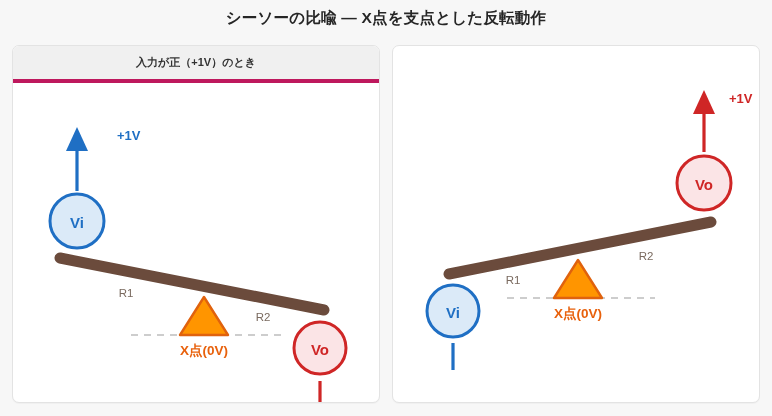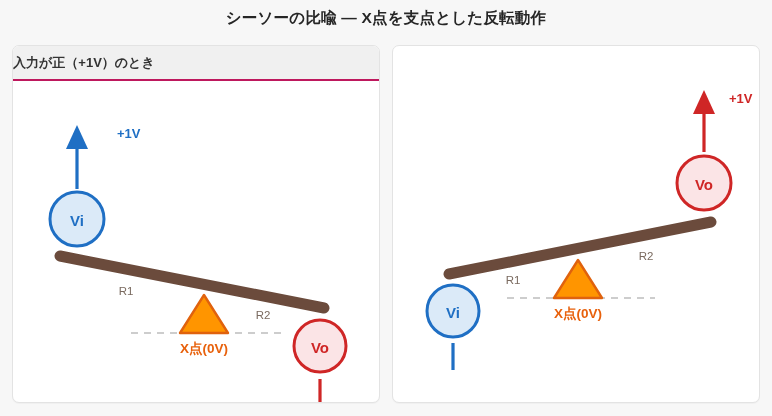--- a/index.html
+++ b/index.html
@@ -48,23 +48,23 @@
     border: 1px solid #e3e3e3;
     border-radius: 7px;
     box-sizing: border-box;
     overflow: hidden;
     box-shadow: 0 1px 1px rgba(0,0,0,0.03);
   }
   .panel-header {
     height: 33px;
     line-height: 33px;
     background: #f0f0f0;
-    border-bottom: 2px solid #be185d;
-    text-align: left;
-    font-size: 13px;
+    border-bottom: 4px solid #be185d;
+    text-align: center;
+    font-size: 11px;
     font-weight: bold;
     color: #333333;
   }
   .panel-body {
     position: relative;
     width: 100%;
     height: 324px;
   }
   .panel-body svg {
     display: block;

